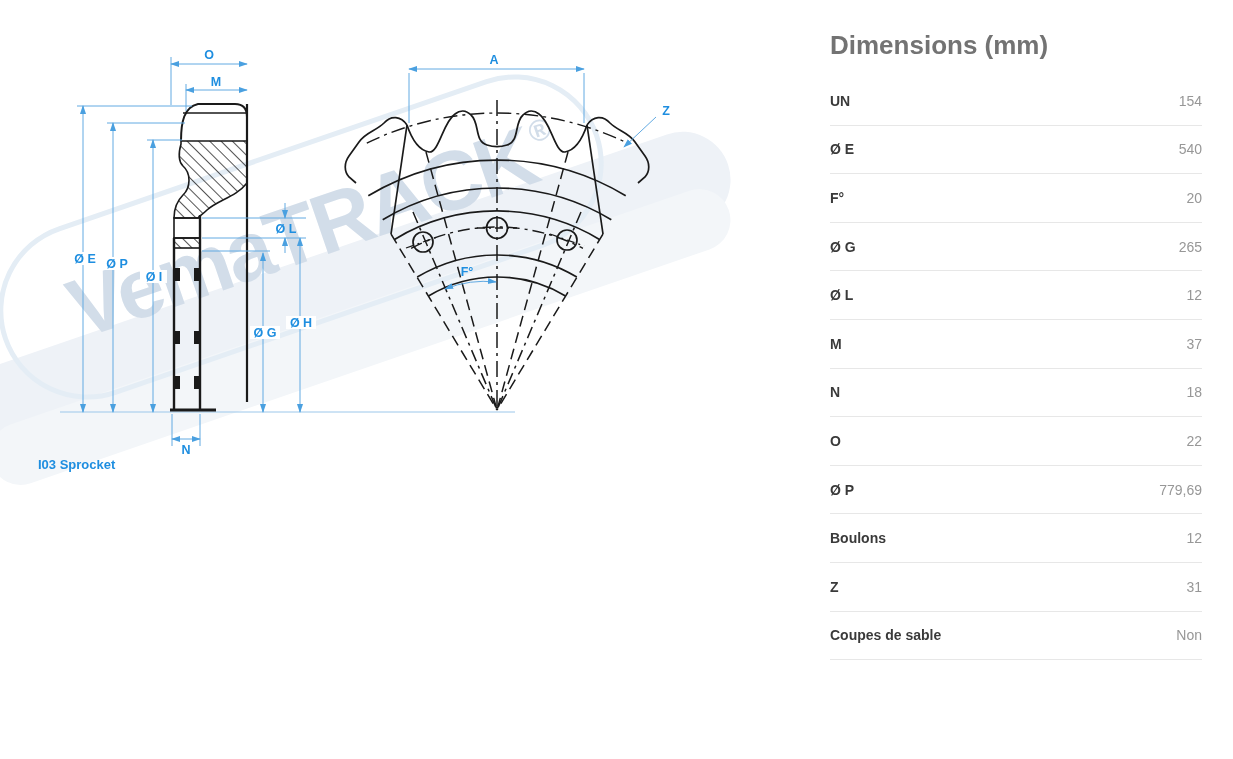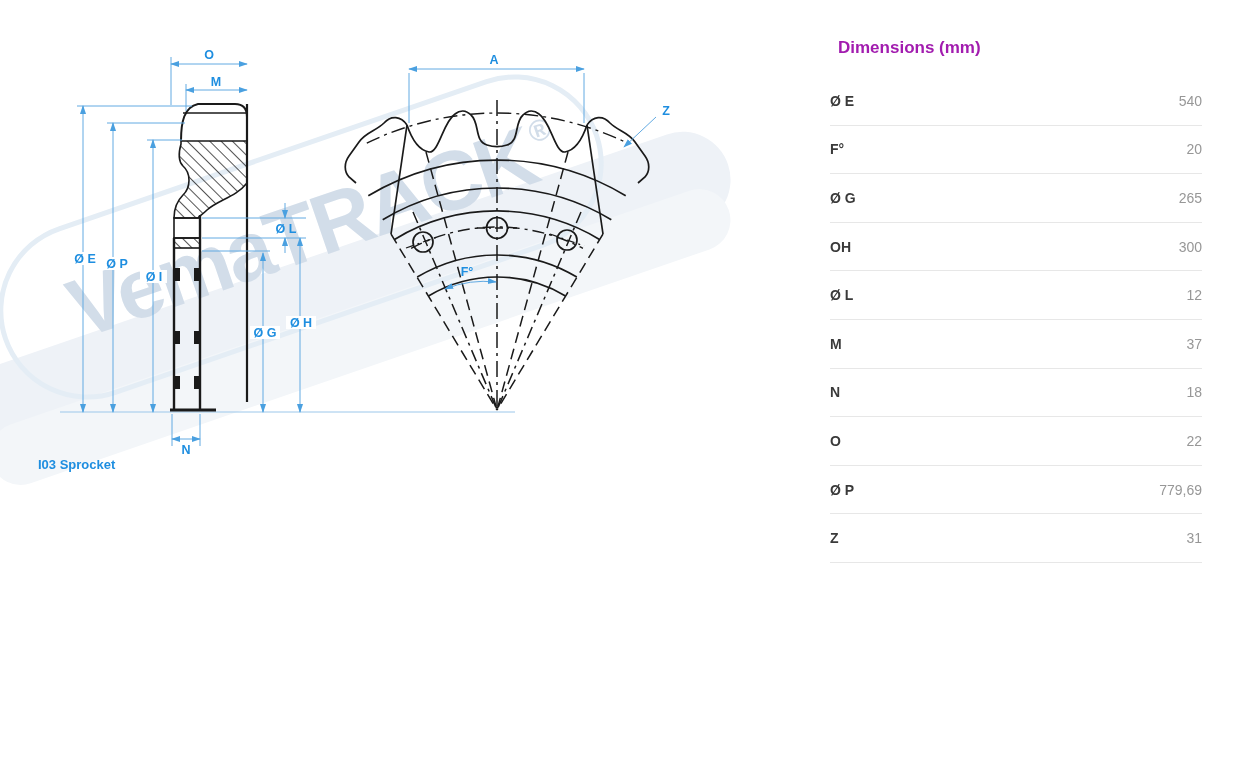--- a/index.html
+++ b/index.html
@@ -17,21 +17,21 @@
     font-size:84px;font-weight:800;letter-spacing:-3px;color:#d2dde9;white-space:nowrap;
     line-height:1;z-index:2;}
   .wm-text sup{font-size:30px;vertical-align:38px;letter-spacing:0;margin-left:4px;}
   svg.draw{position:absolute;left:0;top:0;z-index:3;}
 
   .dimtxt{fill:#1e8ee0;font-family:"Liberation Sans",sans-serif;font-size:12.5px;font-weight:bold;}
   .caption{fill:#1e8ee0;font-family:"Liberation Sans",sans-serif;font-size:13px;font-weight:bold;}
 
   
   .panel{position:absolute;left:830px;top:0;width:372px;}
-  .panel h1{margin:8px;position:absolute;top:30px;left:0;font-size:17px;font-weight:700;color:#a21caf;}
+  .panel h1{margin:0;position:absolute;top:30px;left:0;font-size:26px;font-weight:700;color:#737373;}
   .rows{position:absolute;top:77px;left:0;width:372px;}
   .row{height:47.6px;display:flex;align-items:center;justify-content:space-between;
     border-bottom:1px solid #e7e7e7;font-size:14px;}
   .row .lbl{color:#3a3a3a;font-weight:700;}
   .row .val{color:#979797;font-weight:400;}
 </style>
 </head>
 <body>
 
 <div class="stage">
@@ -179,40 +179,40 @@
       </g>
 
       <text class="caption" x="38" y="469">I03 Sprocket</text>
     </svg>
   </div>
 
   <aside class="panel">
     <h1>Dimensions (mm)</h1>
     <div class="rows">
 
+        <div class="row">
+          <span class="lbl">UN</span>
+          <span class="val">154</span>
+        </div>
 
         <div class="row">
           <span class="lbl">Ø E</span>
           <span class="val">540</span>
         </div>
 
         <div class="row">
           <span class="lbl">F°</span>
           <span class="val">20</span>
         </div>
 
         <div class="row">
           <span class="lbl">Ø G</span>
           <span class="val">265</span>
         </div>
 
-        <div class="row">
-          <span class="lbl">OH</span>
-          <span class="val">300</span>
-        </div>
 
 
         <div class="row">
           <span class="lbl">Ø L</span>
           <span class="val">12</span>
         </div>
 
         <div class="row">
           <span class="lbl">M</span>
           <span class="val">37</span>
@@ -226,22 +226,30 @@
         <div class="row">
           <span class="lbl">O</span>
           <span class="val">22</span>
         </div>
 
         <div class="row">
           <span class="lbl">Ø P</span>
           <span class="val">779,69</span>
         </div>
 
+        <div class="row">
+          <span class="lbl">Boulons</span>
+          <span class="val">12</span>
+        </div>
 
         <div class="row">
           <span class="lbl">Z</span>
           <span class="val">31</span>
         </div>
 
+        <div class="row">
+          <span class="lbl">Coupes de sable</span>
+          <span class="val">Non</span>
+        </div>
       </div>
   </aside>
 
 </div>
 
 </body></html>

